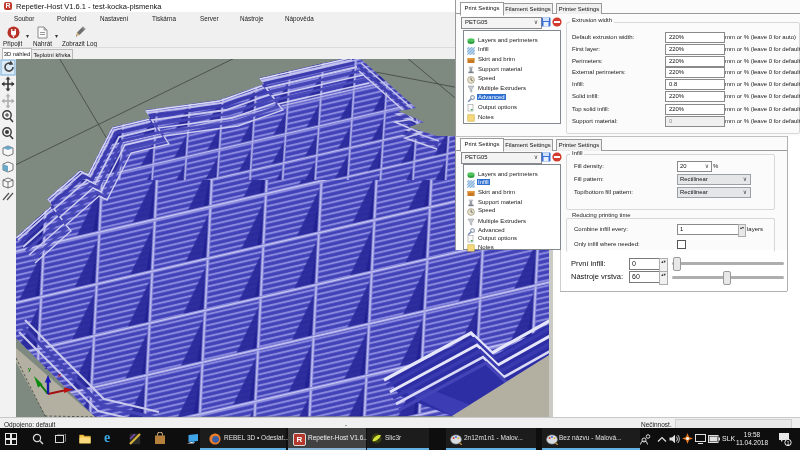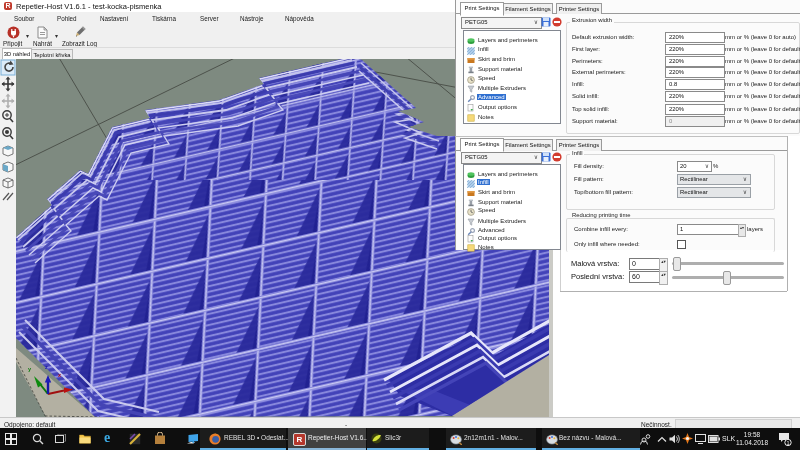--- a/index.html
+++ b/index.html
@@ -422,26 +422,26 @@
   <div class="abs" style="left:282px;top:87px;width:6px;height:11px;background:#e8e8e8;border:1px solid #adadad;font-size:4px;color:#333;text-align:center;line-height:5px;">▴▾</div>
   <div class="abs" style="left:291px;top:89px;font-size:6.0px;color:#1a1a1a;">layers</div>
   <div class="abs" style="left:118px;top:104px;font-size:6.0px;color:#1a1a1a;">Only infill where needed:</div>
   <div class="abs" style="left:221px;top:103px;width:7px;height:7px;background:#fff;border:1px solid #555;"></div>
 </div>
 
 <div class="abs" style="left:787px;top:136px;width:1px;height:155px;background:#b0b0b0;"></div>
 <div class="abs" style="left:560px;top:250px;width:1px;height:41px;background:#cfcfcf;"></div>
 <div class="abs" style="left:560px;top:291px;width:227px;height:1px;background:#b0b0b0;"></div>
 
-<div class="abs" style="left:571px;top:259px;font-size:7.5px;color:#111;">Malová vrstva:</div>
+<div class="abs" style="left:571px;top:259px;font-size:7.5px;color:#111;">První infill:</div>
 <div class="abs" style="left:629px;top:258px;width:28px;height:10px;background:#fff;border:1px solid #7a7a7a;font-size:7px;line-height:10px;padding-left:2px;color:#111;">0</div>
 <div class="abs" style="left:659px;top:258px;width:7px;height:12px;background:#f0f0f0;border:1px solid #adadad;font-size:4.5px;color:#333;text-align:center;line-height:5.5px;">▴▾</div>
 <div class="abs" style="left:672px;top:262px;width:112px;height:3px;background:#aeaeae;border-radius:2px;"></div>
 <div class="abs" style="left:673px;top:257px;width:6px;height:12px;background:#e8e8e8;border:1px solid #9a9a9a;border-radius:2px;"></div>
-<div class="abs" style="left:571px;top:272px;font-size:7.5px;color:#111;">Poslední vrstva:</div>
+<div class="abs" style="left:571px;top:272px;font-size:7.5px;color:#111;">Nástroje vrstva:</div>
 <div class="abs" style="left:629px;top:271px;width:28px;height:10px;background:#fff;border:1px solid #7a7a7a;font-size:7px;line-height:10px;padding-left:2px;color:#111;">60</div>
 <div class="abs" style="left:659px;top:271px;width:7px;height:12px;background:#f0f0f0;border:1px solid #adadad;font-size:4.5px;color:#333;text-align:center;line-height:5.5px;">▴▾</div>
 <div class="abs" style="left:672px;top:276px;width:112px;height:3px;background:#aeaeae;border-radius:2px;"></div>
 <div class="abs" style="left:723px;top:271px;width:6px;height:12px;background:#e8e8e8;border:1px solid #9a9a9a;border-radius:2px;"></div>
 
 <div class="abs" style="left:0;top:417px;width:800px;height:11px;background:#f0f0f0;border-top:1px solid #c8c8c8;">
   <span class="abs" style="left:4px;top:3px;font-size:6.5px;color:#222;">Odpojeno: default</span>
   <span class="abs" style="left:345px;top:3px;font-size:6.5px;color:#222;">-</span>
   <span class="abs" style="left:641px;top:3px;font-size:6.5px;color:#222;">Nečinnost.</span>
   <span class="abs" style="left:675px;top:1px;width:115px;height:8px;background:#e8e8e8;border:1px solid #d0d0d0;"></span>

